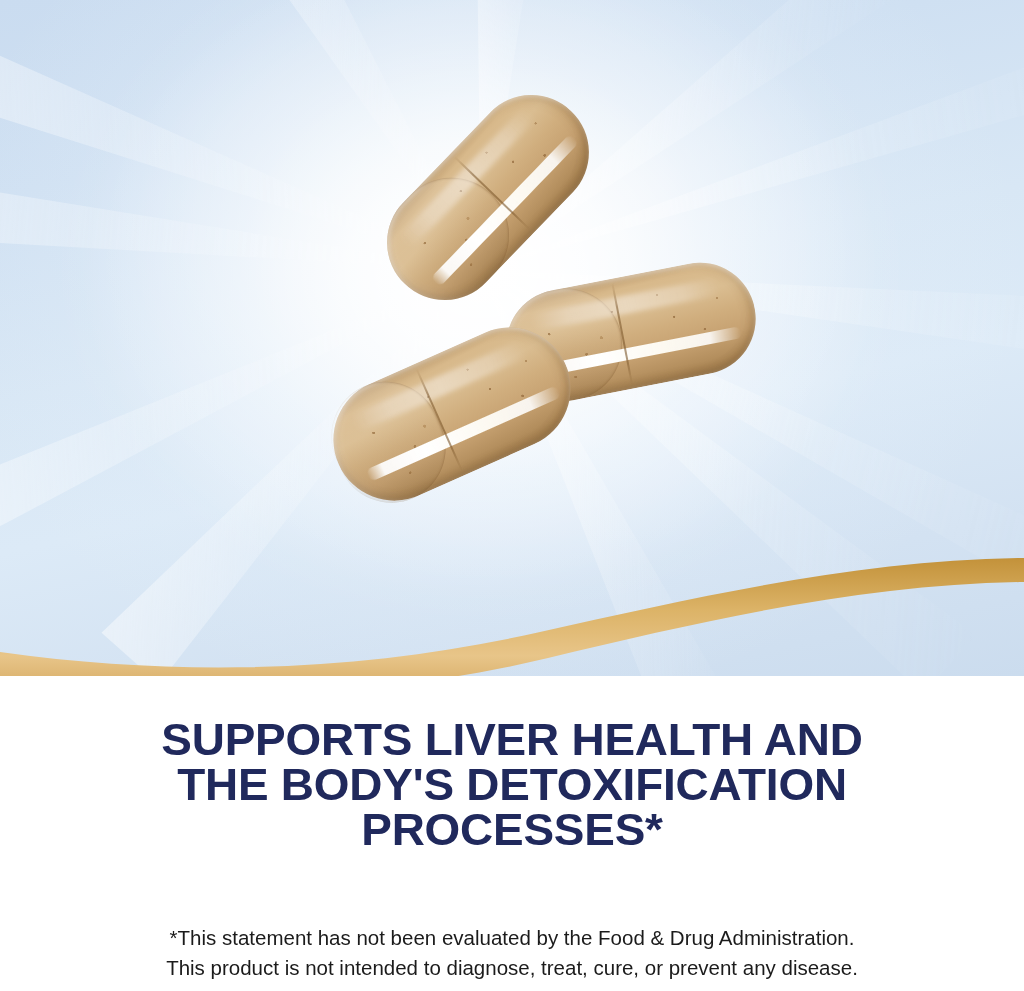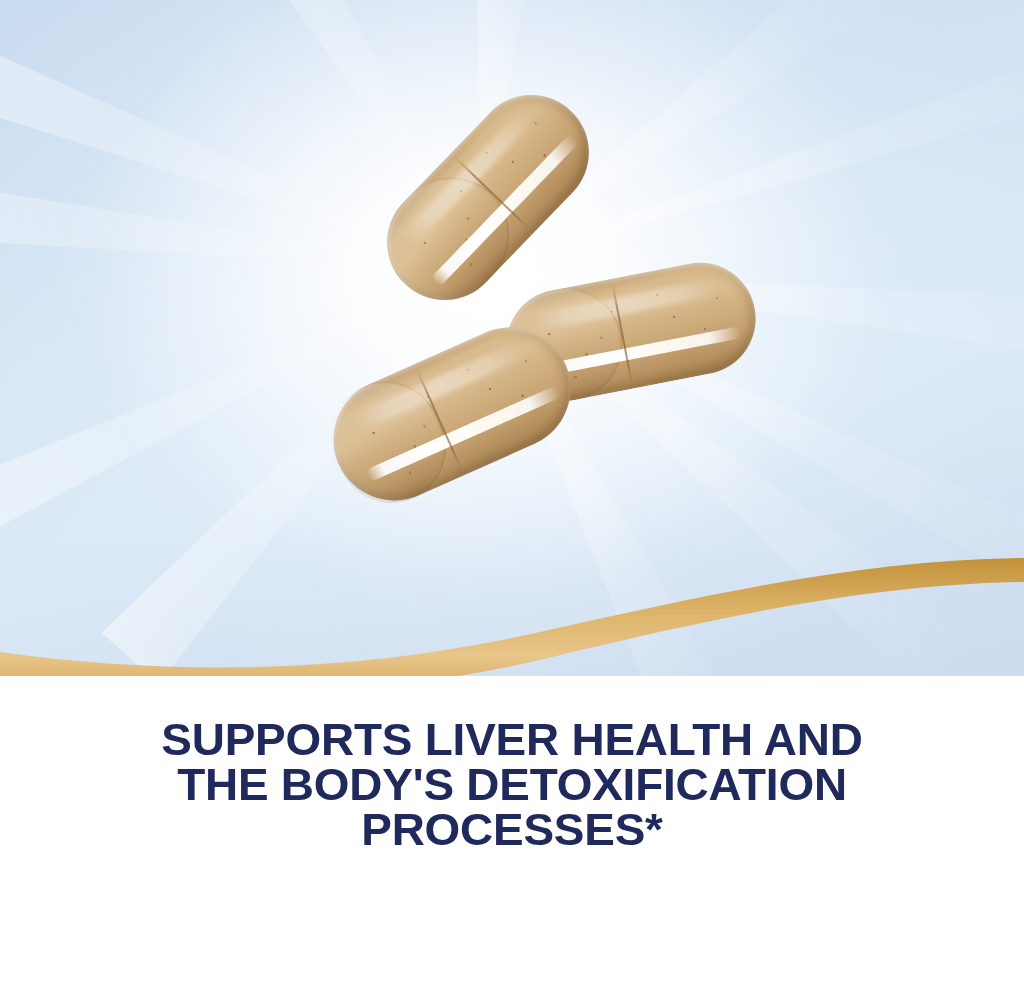--- a/index.html
+++ b/index.html
@@ -303,15 +303,17 @@
              L1024,42
              C866,44 706,80 548,118
              C382,158 198,166 0,136 Z" fill="url(#goldGrad)"></path>
   </svg>
 
   <div class="copy">
     <div class="headline">SUPPORTS LIVER HEALTH AND
 THE BODY'S DETOXIFICATION
 PROCESSES*</div>
 
+    <div class="disclaimer">*This statement has not been evaluated by the Food &amp; Drug Administration.
+This product is not intended to diagnose, treat, cure, or prevent any disease.</div>
   </div>
 
 </div>
 
 </body></html>

